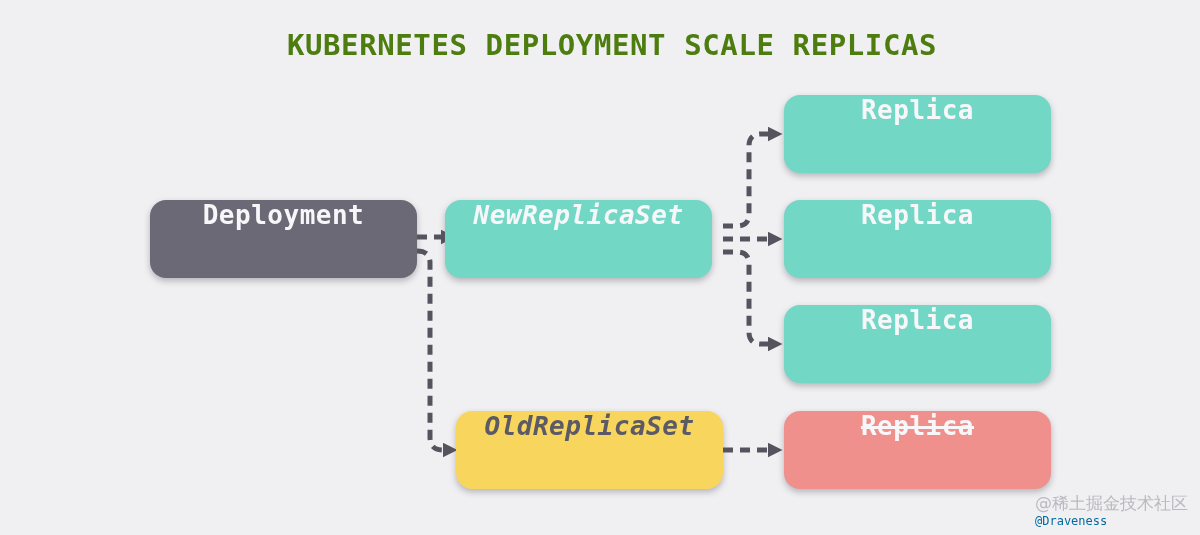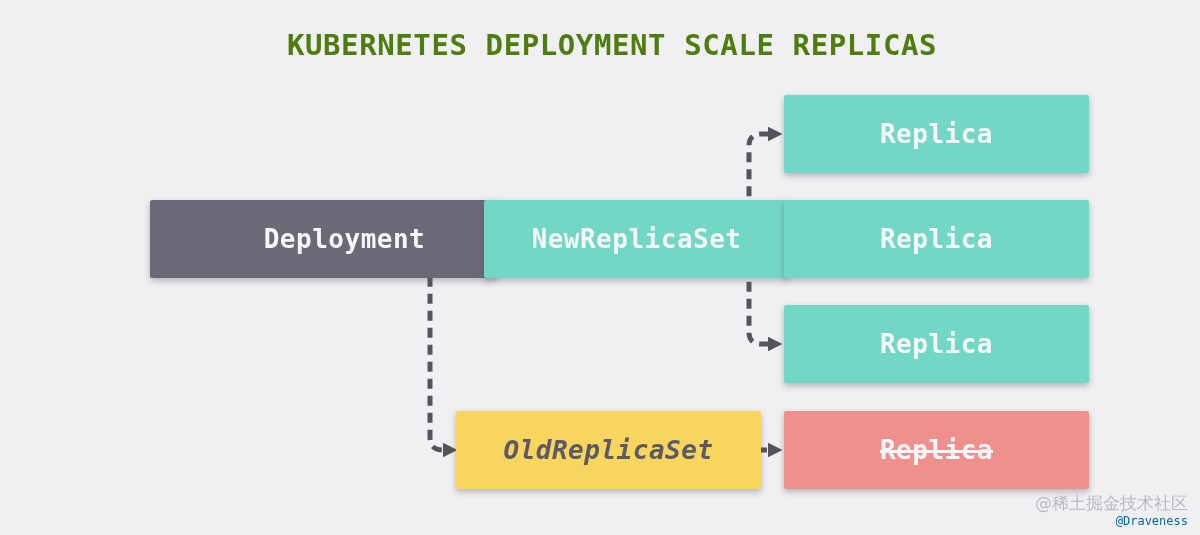--- a/index.html
+++ b/index.html
@@ -12,38 +12,38 @@
   }
   .title{
     position:absolute;top:28px;left:0;width:100%;
     margin:0;text-align:center;
     font-size:29px;font-weight:bold;letter-spacing:0.6px;
     color:#4d7c0f;
     padding-left:12px;
   }
   .arrows{position:absolute;top:0;left:0;width:1200px;height:535px;}
   .node{
-    position:absolute;width:305px;height:78px;
-    border-radius:2px;
-    display:flex;align-items:center;justify-content:center;
+    position:absolute;width:267px;height:78px;
+    border-radius:16px;
+    display:flex;justify-content:center;
     font-size:26px;font-weight:bold;letter-spacing:0.5px;
     box-shadow:0 3px 6px rgba(90,90,105,0.40);
     z-index:2;
   }
   .node-deployment{left:150px;top:200px;}
-  .node-new-replicaset{left:484px;top:200px;}
+  .node-new-replicaset{left:445px;top:200px;font-style:italic;}
   .node-old-replicaset{left:456px;top:411px;}
   .node-replica-top{left:784px;top:95px;}
   .node-replica-middle{left:784px;top:200px;}
   .node-replica-bottom{left:784px;top:305px;}
   .node-replica-old{left:784px;top:411px;}
   .strike{text-decoration:line-through;text-decoration-thickness:3px;}
   .watermark{
     position:absolute;right:12px;top:493px;
-    text-align:right;line-height:1.25;
+    line-height:1.25;
     z-index:3;
   }
   .wm-community{
     font-family:"DejaVu Sans","Liberation Sans",sans-serif;
     font-size:17px;color:#b9b9c1;
   }
   .wm-author{
     font-size:12px;color:#0369a1;
   }
 </style>
@@ -63,21 +63,21 @@
     <g fill="none" stroke-width="5" stroke-dasharray="10 7" stroke-linejoin="round" stroke="#55545e">
       <path d="M417 237 H443" marker-end="url(#ah)"></path>
       <path d="M417 251 Q430 251 430 263 L430 437 Q430 450 443 450 H445" marker-end="url(#ah)"></path>
       <path d="M723 226 H737 Q749 226 749 214 L749 146 Q749 134 761 134 H770" marker-end="url(#ah)"></path>
       <path d="M723 239 H770" marker-end="url(#ah)"></path>
       <path d="M723 252 H737 Q749 252 749 264 L749 332 Q749 344 761 344 H770" marker-end="url(#ah)"></path>
       <path d="M723 450 H770" marker-end="url(#ah)"></path>
     </g>
   </svg>
 
-  <div class="node node-deployment" style="background: rgb(106, 105, 117); color: rgb(247, 247, 249); padding-left: 42px;">
+  <div class="node node-deployment" style="background: rgb(106, 105, 117); color: rgb(247, 247, 249);">
     <span>Deployment</span>
   </div>
 
   <div class="node node-new-replicaset" style="background: rgb(115, 215, 197); color: rgb(247, 247, 249);">
     <span>NewReplicaSet</span>
   </div>
 
   <div class="node node-old-replicaset" style="background: rgb(248, 214, 94); color: rgb(91, 90, 101); font-style: italic;">
     <span>OldReplicaSet</span>
   </div>

